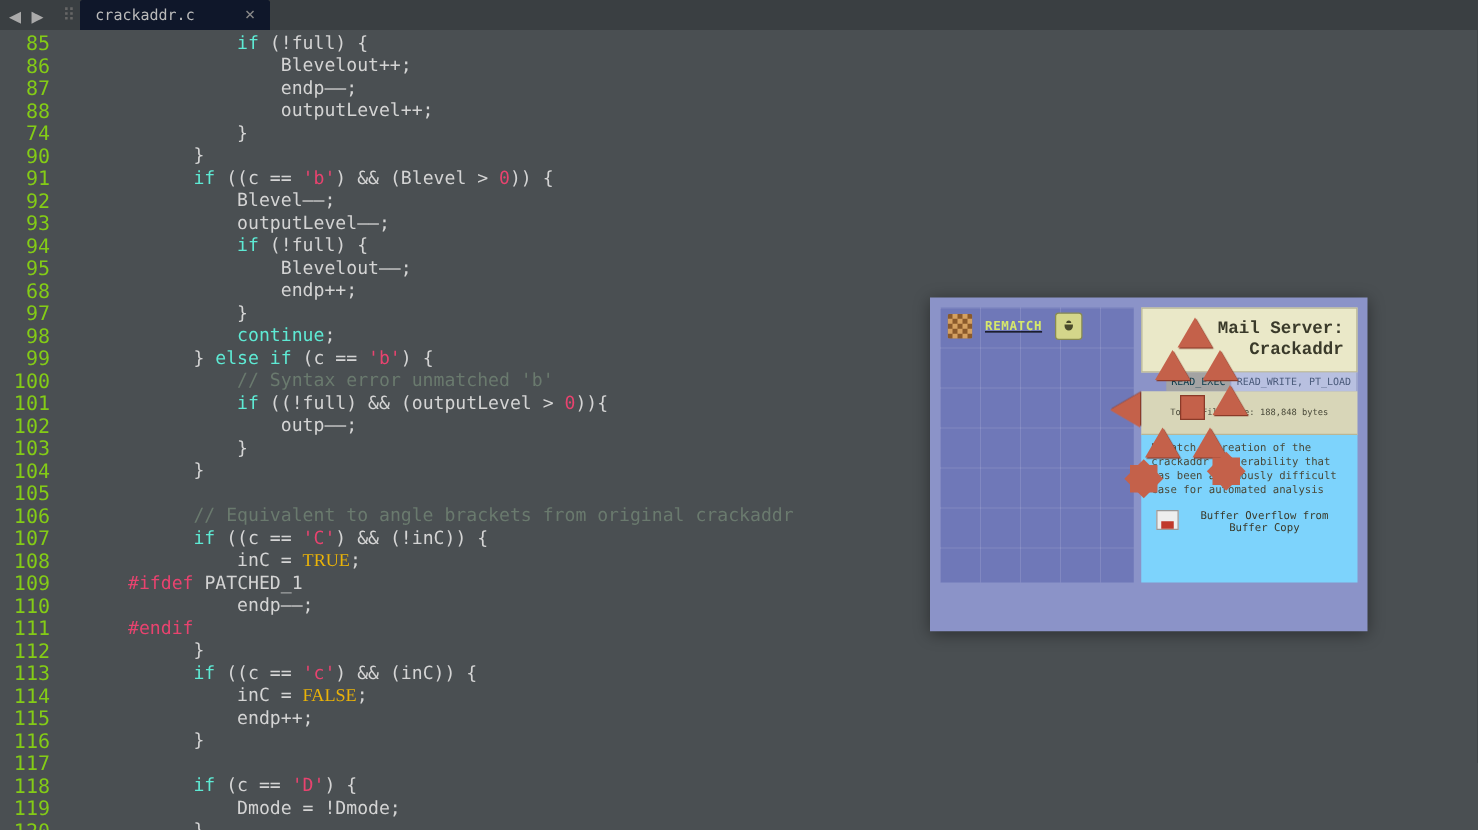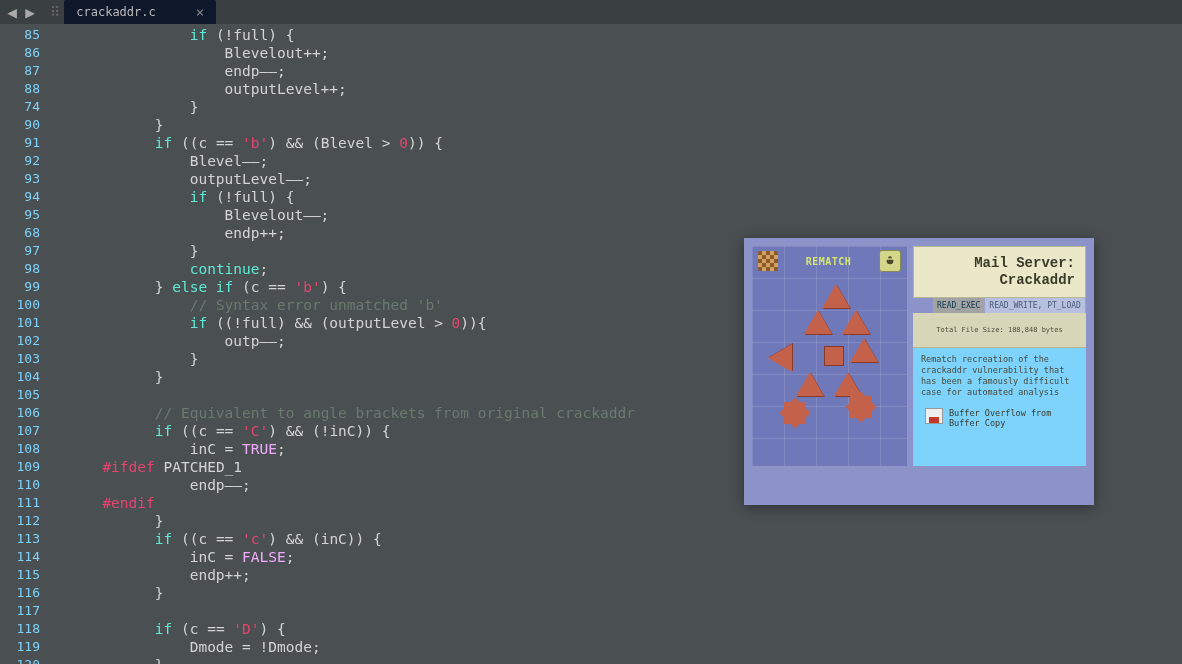--- a/index.html
+++ b/index.html
@@ -6,68 +6,68 @@
   html, body { width: 1182px; height: 664px; overflow: hidden; background: #3a3f42; font-family: 'Consolas', 'Monaco', monospace; }
   
   .titlebar { height: 24px; background: #3a3f42; display: flex; align-items: center; padding: 0 4px; }
   .nav-arrows { display: flex; gap: 2px; margin-right: 8px; }
   .nav-arrow { width: 16px; height: 16px; color: #aaa; display: flex; align-items: center; justify-content: center; cursor: pointer; }
   .separator-dots { color: #666; font-size: 14px; margin: 0 4px; }
   .tab { background: #0f172a; padding: 4px 12px; display: flex; align-items: center; gap: 40px; color: #bbb; font-size: 12px; border-radius: 2px 2px 0 0; }
   .tab-close { color: #888; cursor: pointer; font-size: 14px; }
   
   .editor { display: flex; height: calc(100% - 24px); background: #4a4f52; position: relative; }
-  .gutter { width: 50px; text-align: right; padding: 2px 10px 0 0; color: #7dd3fc; font-size: 13px; line-height: 18px; user-select: none; flex-shrink: 0; }
+  .gutter { width: 50px; text-align: right; padding: 2px 10px 0 0; color: #84cc16; font-size: 16px; line-height: 18px; user-select: none; flex-shrink: 0; }
   .gutter div { height: 18px; }
   .code { flex: 1; padding: 2px 0 0 0; font-size: 14.5px; line-height: 18px; color: #d4d4d4; white-space: pre; }
   .code-line { height: 18px; }
   
   .kw { color: #5eead4; }
   .str { color: #e8436f; }
-  .bool { color: #f0abfc; }
+  .bool { color: #eab308; font-family: Liberation Serif, serif; }
   .comment { color: #6a7a6e; }
   .pp { color: #e8436f; }
   
   .overlay-card {
     position: absolute;
     left: 744px; top: 214px;
     width: 350px; height: 267px;
     background: #8b93c8;
     padding: 8px;
     box-shadow: 0 2px 12px rgba(0,0,0,0.4);
   }
   .card-inner { display: flex; height: 220px; gap: 6px; }
   .card-left {
     width: 155px;
     background: #6f78b8;
     background-image: linear-gradient(rgba(255,255,255,0.12) 1px, transparent 1px),
                       linear-gradient(90deg, rgba(255,255,255,0.12) 1px, transparent 1px);
     background-size: 32px 32px;
     position: relative;
-    display: flex; flex-direction: column;
+    display: flex;  text-decoration: underline;
   }
   .card-left-header { height: 30px; display: flex; align-items: center; padding: 0 6px; gap: 10px; }
   .chess-icon { width: 20px; height: 20px; background:
     repeating-conic-gradient(#d4a060 0 25%, #8b5a2b 0 50%) 0 0/8px 8px; border-radius: 2px; }
   .rematch-label { color: #d6e86a; font-size: 10px; font-weight: bold; letter-spacing: 0.5px; flex:1; text-align:center; }
   .bug-icon { width: 22px; height: 22px; background: #d4d68a; border: 1px solid #888a50; border-radius: 3px; display: flex; align-items: center; justify-content: center; }
   .bug-icon svg { width: 16px; height: 16px; }
   .shapes-area { flex:1; position: relative; }
   
   .card-right { flex: 1; display: flex; flex-direction: column; }
   .card-title { background: #eae8c8; padding: 8px 10px; font-family: 'Courier New', monospace; font-size: 14px; font-weight: bold; color: #3a3a2a; line-height: 1.2; border:1px solid #b8b696;text-align:right; }
   .mem-tabs { display: flex; font-size: 8px; font-family: monospace; }
   .mem-tab { padding: 3px 4px; color: #4a5a7a; background:#b8c0e0; border-right:1px solid #9aa2c8; }
   .mem-tab.active { background: #a3a3a3; color:#0a3a4a;margin-left:20px; }
   .filesize { font-size: 7px; color: #4a4a3a; background:#d8d6b8; padding: 13px 4px; text-align:center; border-bottom:1px solid #b8b696; }
   .card-desc { background: #7dd3fc; padding: 6px 8px; font-size: 8.5px; color: #4a4a3a; font-family: monospace; line-height: 1.3; flex:1; }
   .vuln-row { display:flex; align-items:flex-start; gap:6px; margin-top:6px; padding:4px; }
   .vuln-icon { width:18px; height:16px; background:#eee; border:1px solid #999; flex-shrink:0; display:flex; align-items:flex-end; justify-content:center; }
   .vuln-icon-inner { width:10px; height:6px; background:#c0392b; }
-  .vuln-text { font-size:8.5px; color:#3a3a2a; line-height:1.2; }
+  .vuln-text { font-size:8.5px; color:#3a3a2a; line-height:1.2;text-align:center; }
   .oct { position:absolute; width:22px; height:22px; background:#c4614a; transform: rotate(45deg); }
   .oct::before { content:''; position:absolute; inset:0; background:#c4614a; transform: rotate(45deg); }
   .cone { position:absolute; width:0; height:0; border-left:14px solid transparent; border-right:14px solid transparent; border-bottom:24px solid #c4614a; filter: drop-shadow(1px 1px 0 #8a3a28); }
   .cube { position:absolute; width:20px; height:20px; background:#c4614a; border:1px solid #8a3a28; }
 </style>
 </head>
 <body>
 
 <div class="titlebar">
   <div class="nav-arrows">

